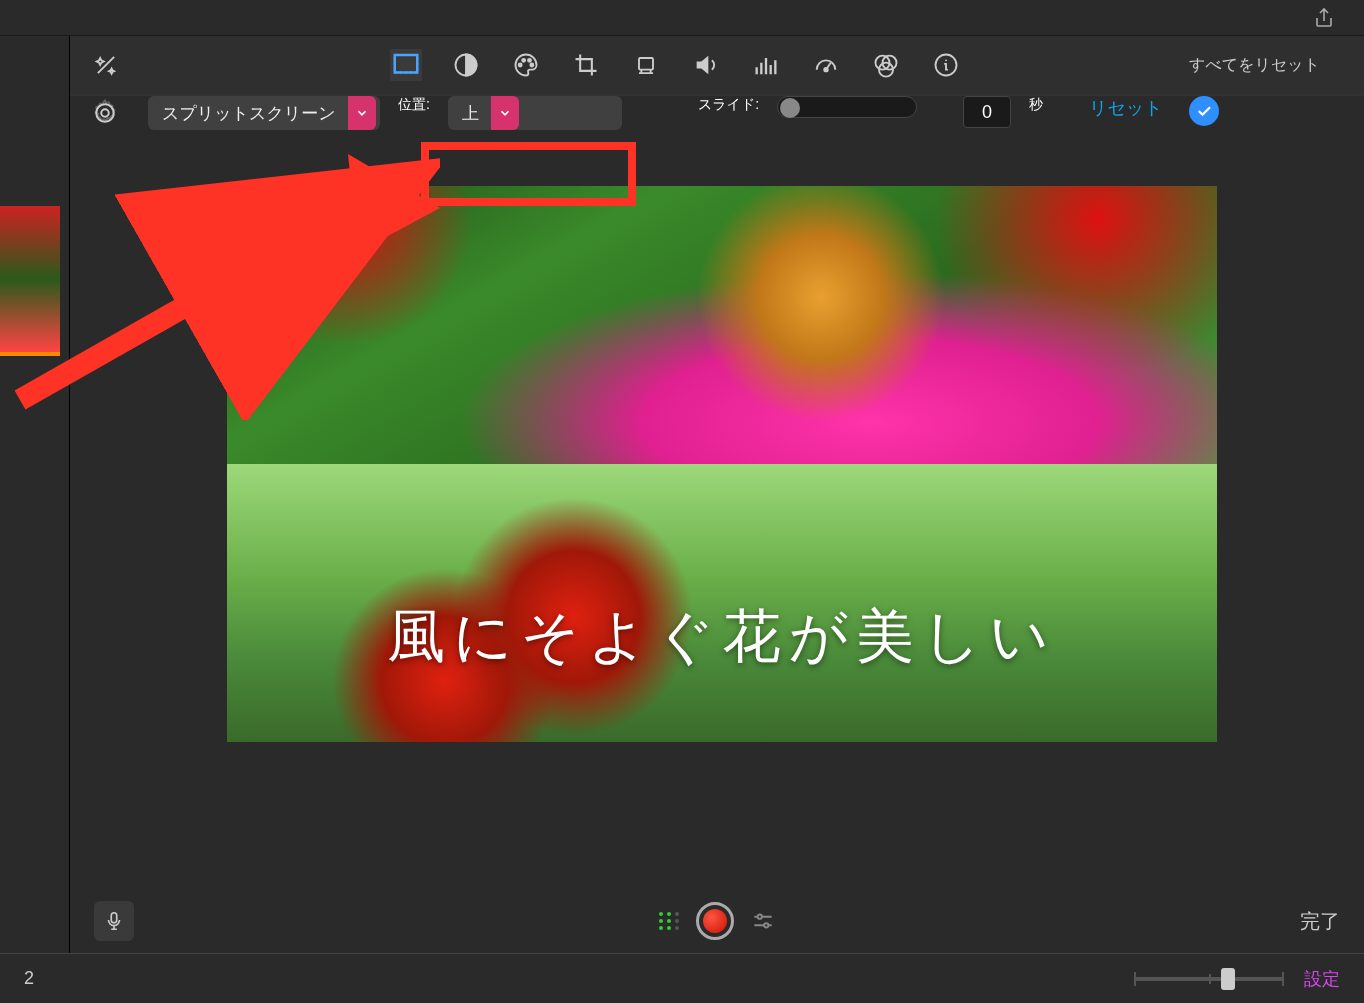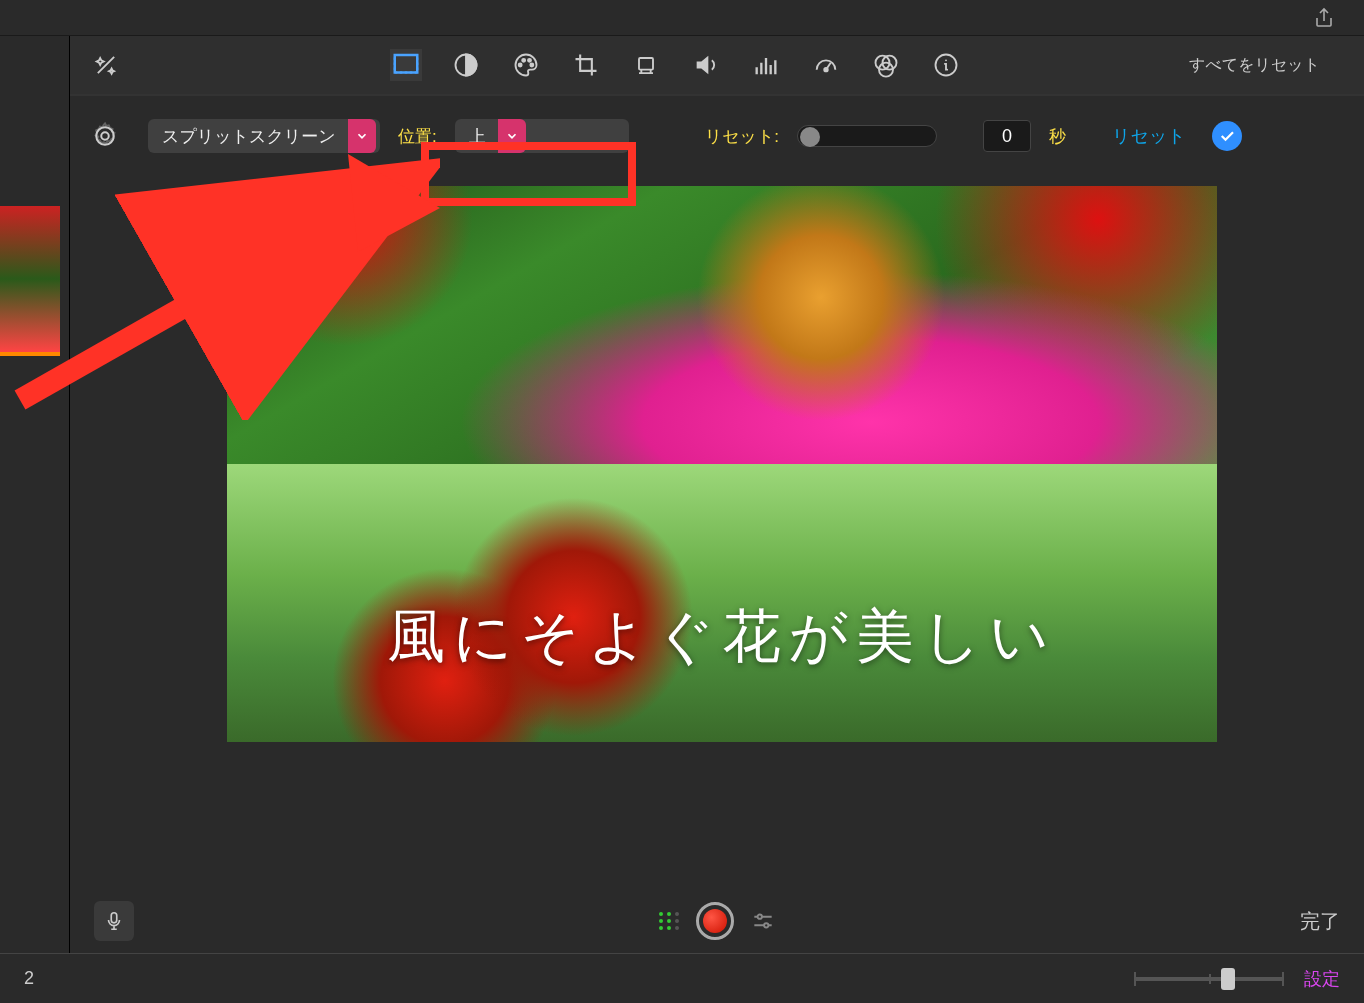--- a/index.html
+++ b/index.html
@@ -83,21 +83,20 @@
     color: #ccc;
     font-size: 16px;
     cursor: pointer;
     margin-right: 24px;
   }
 
   
   .controls {
     height: 80px;
     display: flex;
-    align-items: center;
     padding: 0 18px;
     gap: 18px;
     background: #2a2a2a;
   }
   .gear-wrap {
     width: 34px;
     height: 34px;
     display: flex;
     align-items: center;
     justify-content: center;
@@ -122,22 +121,22 @@
     background: #d6336c;
     border-radius: 0 6px 6px 0;
     display: flex;
     align-items: center;
     justify-content: center;
   }
   .dd-split { width: 232px; }
   .dd-pos { width: 174px; }
 
   .ctrl-label {
-    color: #fde047;
-    font-size: 17px;
+    color: #ffffff;
+    font-size: 14px;
   }
 
   .highlight-box {
     position: absolute;
     border: 8px solid #ff3226;
     pointer-events: none;
     z-index: 10;
   }
   .hl-dropdown {
     left: 421px;
@@ -478,21 +477,21 @@
         <span class="label">上</span>
         <div class="chev">
           <svg width="14" height="14" viewBox="0 0 24 24" fill="none" stroke="#fff" stroke-width="3">
               <path d="M6 9l6 6 6-6"></path>
             </svg>
         </div>
       </div>
 
       <div style="width:40px;"></div>
 
-      <span class="ctrl-label">リセット:</span>
+      <span class="ctrl-label">スライド:</span>
 
       <div class="slider-track">
         <div class="slider-knob"></div>
       </div>
 
       <div style="width:10px;"></div>
 
       <div class="num-input">0</div>
 
       <span class="ctrl-label">秒</span>

